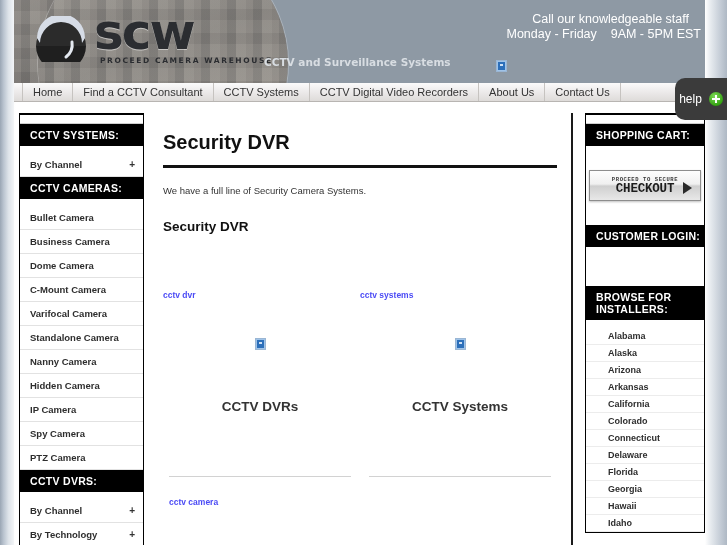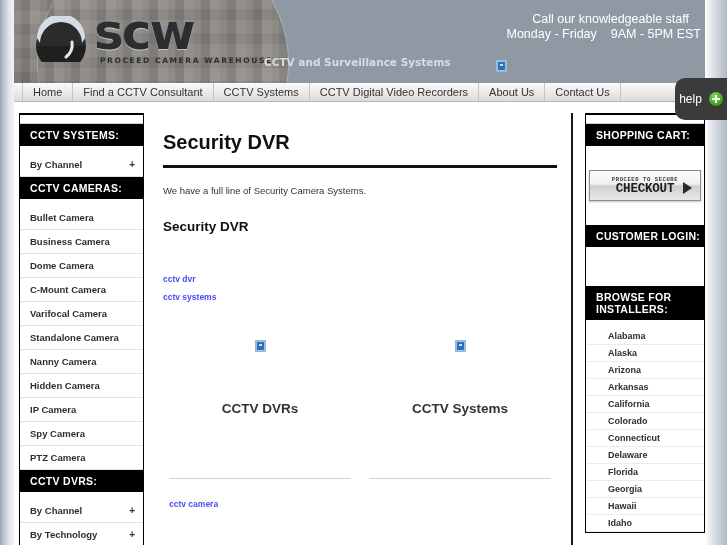--- a/index.html
+++ b/index.html
@@ -185,21 +185,21 @@
     border-right: 2px solid #1a1a1a;
     padding: 10px 14px 0 8px;
   }
   .page-title {
     font-size: 20px; font-weight: bold; color: #111; margin: 8px 0 0 0;
     font-family: "Liberation Sans", sans-serif;
   }
   .title-rule { height: 3px; background: #111; margin: 11px 0 0 0; }
   .intro-text { font-size: 9.5px; color: #333; margin-top: 17px; }
   .sub-title { font-size: 13.5px; font-weight: bold; color: #111; margin-top: 23px; }
-  .link-row { display: flex; margin-top: 34px; flex-direction: column; }
+  .link-row { display: flex; margin-top: 50px; }
   .link-cell { width: 209px; }
   .tiny-link {
     color: #4b4bf5; font-size: 8.5px; font-weight: bold;
     text-decoration: none; cursor: pointer;
   }
   .prod-grid { display: flex; margin-top: 30px; }
   .prod-cell {
     width: 203px; padding: 0 6px;
     display: flex; flex-direction: column; align-items: center;
   }

